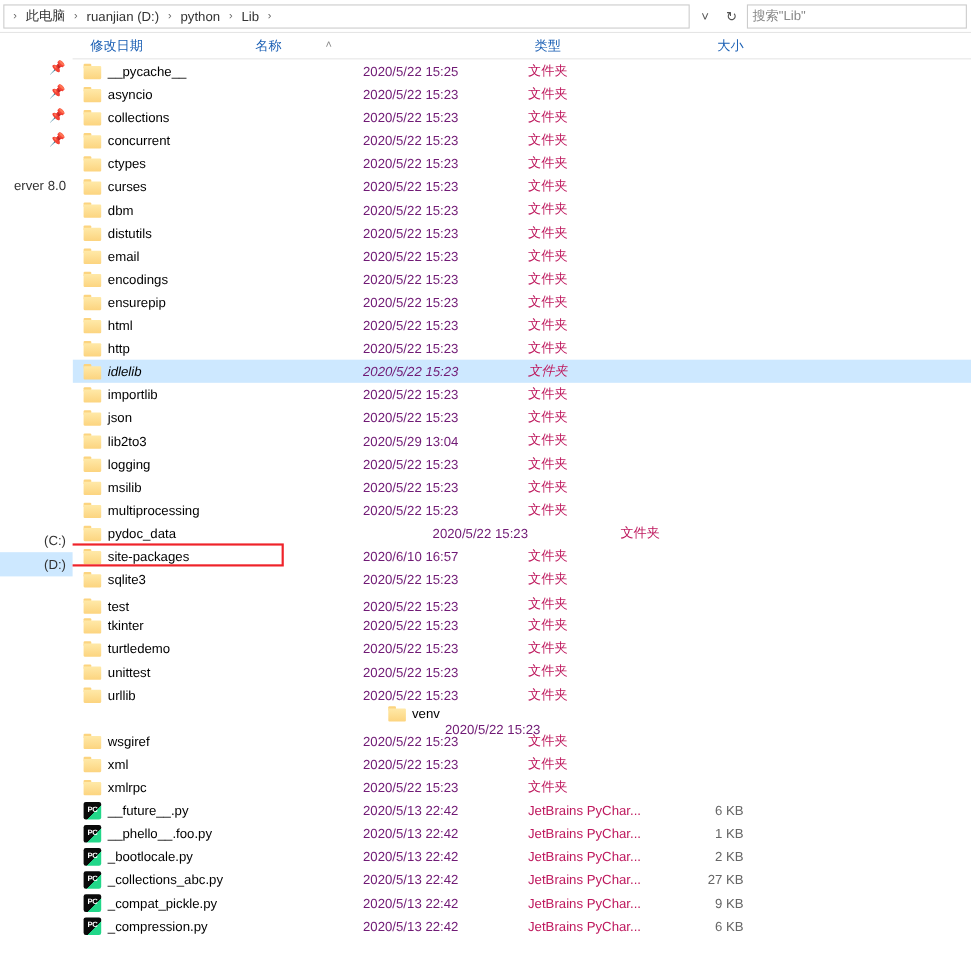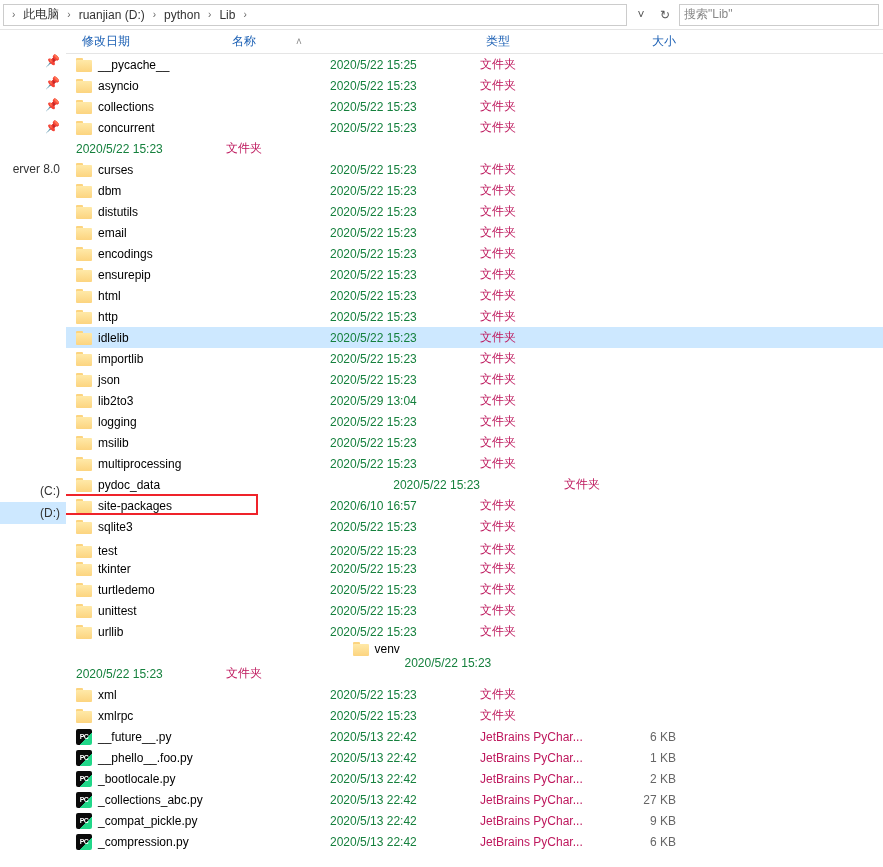--- a/index.html
+++ b/index.html
@@ -25,23 +25,23 @@
   .headers { display: flex; align-items: center; height: 24px; border-bottom: 1px solid #e5e5e5; padding-left: 10px; }
   .hcol { display: flex; align-items: center; color: #1a5fb4; padding: 0 6px; height: 100%; }
   .sort-arrow { color: #888; margin-left: 40px; font-size: 10px; }
   .col-name   { width: 254px; }
   .col-mod    { width: 150px; }
   .col-type   { width: 120px; }
   .col-size   { width: 100px; text-align: right; justify-content: flex-end; padding-right: 24px; }
   
   .list { overflow-y: hidden; height: calc(100% - 24px); }
   .row { display: flex; align-items: center; height: 21px; padding-left: 10px; }
-  .row.hl { background: #cde8ff; }
+  .row.hl { background: #cde8ff; font-style: italic; }
   .cell-name { width: 254px; display: flex; align-items: center; gap: 6px; }
-  .cell-mod  { width: 150px; color: #15803d; }
+  .cell-mod  { width: 150px; color: #701a75; }
   .cell-type { width: 120px; color: #be185d; white-space: nowrap; overflow: hidden; text-overflow: ellipsis; }
   .cell-size { width: 100px; text-align: right; color: #666; padding-right: 24px; }
   
   .icon-folder { width: 16px; height: 14px; position: relative; }
   .icon-folder::before { content: ""; position: absolute; top: 0; left: 0; width: 7px; height: 4px; background: #fcd47f; border-radius: 1px 1px 0 0; }
   .icon-folder::after { content: ""; position: absolute; top: 2px; left: 0; width: 16px; height: 12px; background: linear-gradient(#ffe9a8,#fcd47f); border-radius: 1px; }
   
   .icon-pycharm { width: 16px; height: 16px; background: #21d789; display: flex; align-items: center; justify-content: center; color: #000; font-size: 9px; font-weight: bold; border-radius: 2px; }
   .icon-pycharm::before { content: "PC"; color: #111; background:#111; color:#fff; font-size:7px; padding:0 1px; }
   .icon-pycharm { background: linear-gradient(135deg,#0a0a0a 60%,#21d789 60%); }
@@ -144,20 +144,24 @@
         <div class="row" style="position: relative;">
           <div class="cell-name">
             <span class="icon-folder"></span>
             <span>concurrent</span>
           </div>
           <div class="cell-mod">2020/5/22 15:23</div>
           <div class="cell-type">文件夹</div>
           <div class="cell-size"></div>
         </div>
         <div class="row" style="position: relative;">
+          <div class="cell-name">
+            <span class="icon-folder"></span>
+            <span>ctypes</span>
+          </div>
           <div class="cell-mod">2020/5/22 15:23</div>
           <div class="cell-type">文件夹</div>
           <div class="cell-size"></div>
         </div>
         <div class="row" style="position: relative;">
           <div class="cell-name">
             <span class="icon-folder"></span>
             <span>curses</span>
           </div>
           <div class="cell-mod">2020/5/22 15:23</div>
@@ -366,20 +370,24 @@
         <div class="row" style="position: relative; flex-direction: column;">
           <div class="cell-name">
             <span class="icon-folder"></span>
             <span>venv</span>
           </div>
           <div class="cell-mod">2020/5/22 15:23</div>
           <div class="cell-type">文件夹</div>
           <div class="cell-size"></div>
         </div>
         <div class="row" style="position: relative;">
+          <div class="cell-name">
+            <span class="icon-folder"></span>
+            <span>wsgiref</span>
+          </div>
           <div class="cell-mod">2020/5/22 15:23</div>
           <div class="cell-type">文件夹</div>
           <div class="cell-size"></div>
         </div>
         <div class="row" style="position: relative;">
           <div class="cell-name">
             <span class="icon-folder"></span>
             <span>xml</span>
           </div>
           <div class="cell-mod">2020/5/22 15:23</div>

